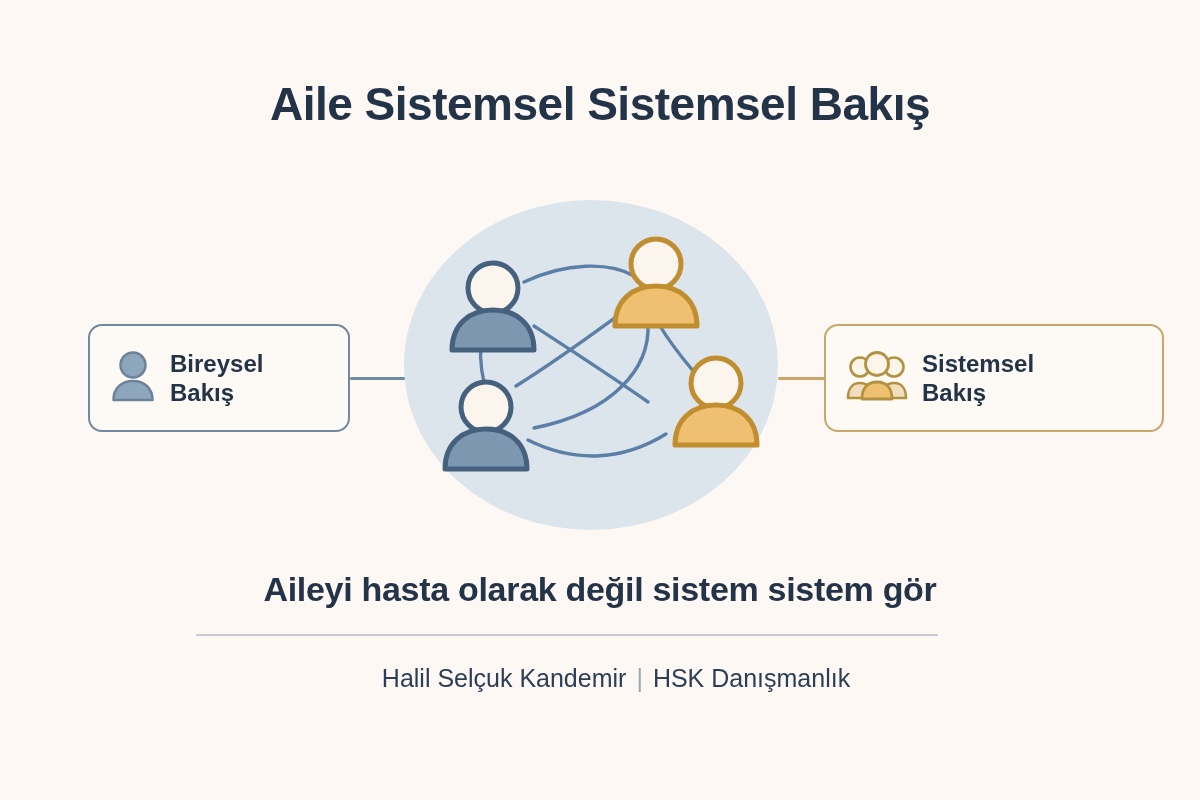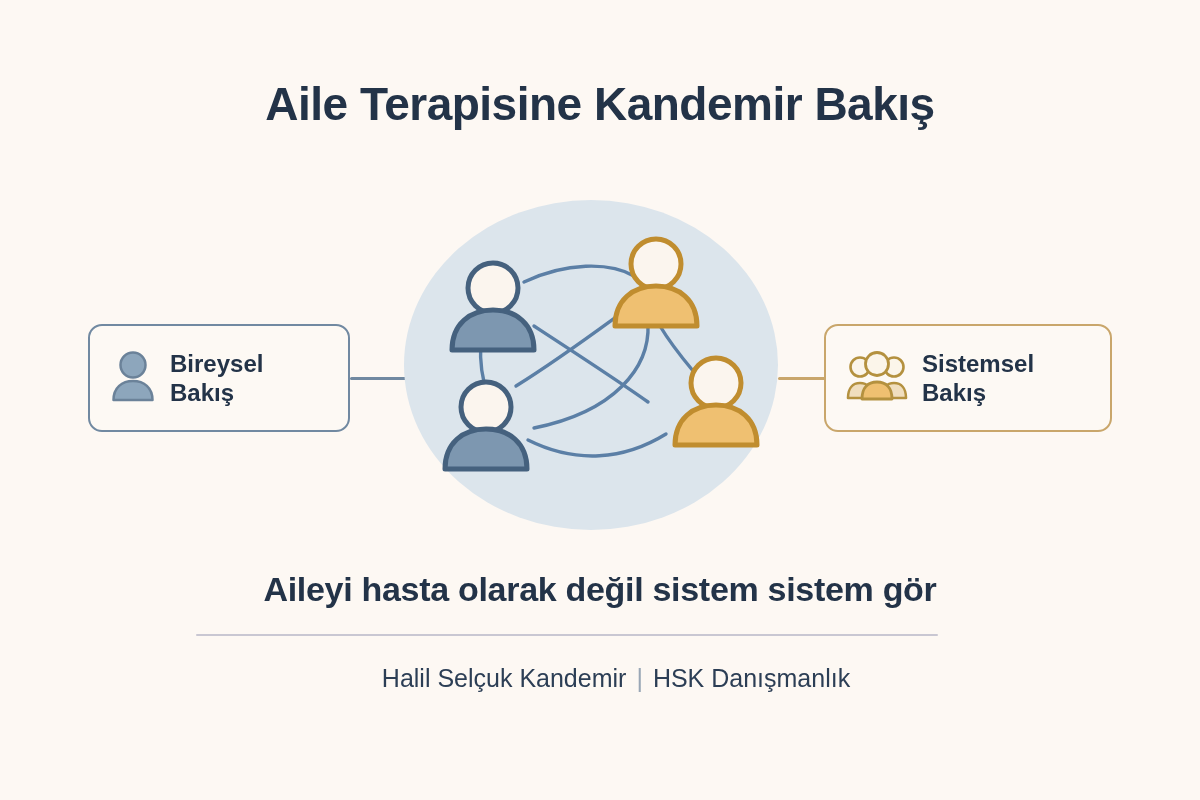--- a/index.html
+++ b/index.html
@@ -76,21 +76,21 @@
   .card-left {
     left: 88px;
     top: 324px;
     width: 262px;
     height: 108px;
     border: 2px solid #7189A1;
   }
   .card-right {
     left: 824px;
     top: 324px;
-    width: 288px;
+    width: 340px;
     height: 108px;
     border: 2px solid #C9A66B;
   }
   .card-label {
     font-size: 24px;
     font-weight: 700;
     color: #233348;
     line-height: 1.22;
     white-space: pre-line;
   }
@@ -154,21 +154,21 @@
   .byline .sep {
     color: #9AA7B6;
     padding: 0 10px;
   }
 </style>
 </head>
 <body>
 
 <div class="canvas">
 
-  <div class="title">Aile Terapisine Kandemir Bakış</div>
+  <div class="title">Aile Sistemsel Sistemsel Bakış</div>
 
   <div class="connector connector-left"></div>
 
   <div class="connector connector-right"></div>
 
   <div class="card card-left">
     <span class="card-icon">
       <svg width="46" height="52" viewBox="0 0 46 52" aria-hidden="true">
         <circle cx="23" cy="15" r="12.5" fill="#8DA6BC" stroke="#6B8299" stroke-width="2.5"></circle>
         <path d="M3.5 50 C3.5 37.5 12 31 23 31 C34 31 42.5 37.5 42.5 50 Z" fill="#8DA6BC" stroke="#6B8299" stroke-width="2.5" stroke-linejoin="round"></path>

